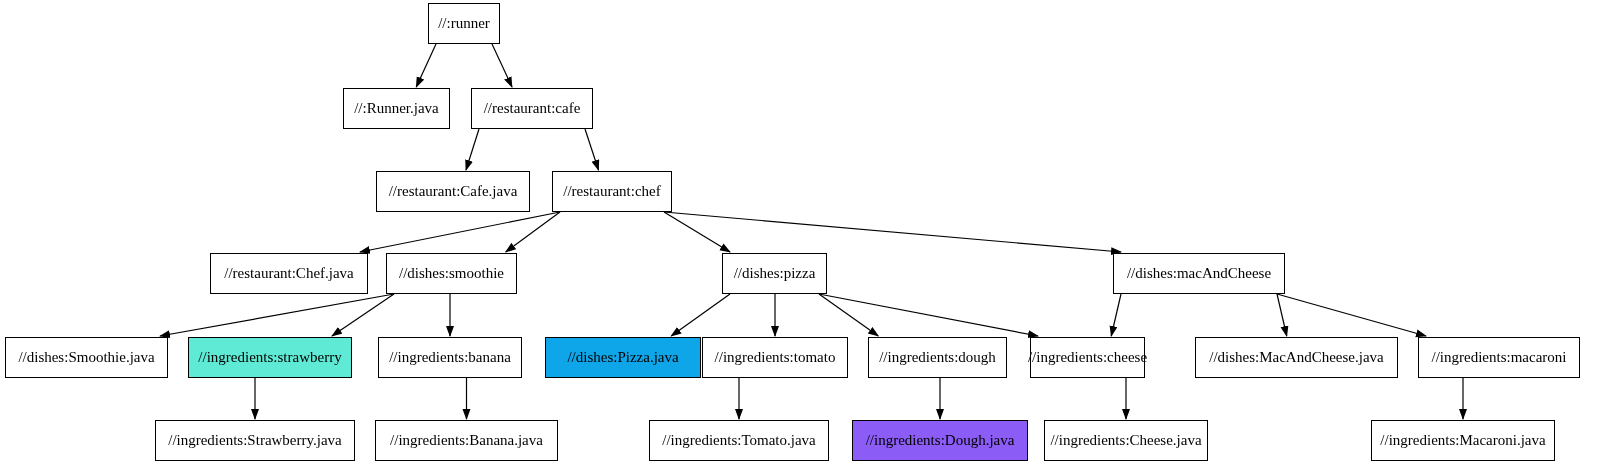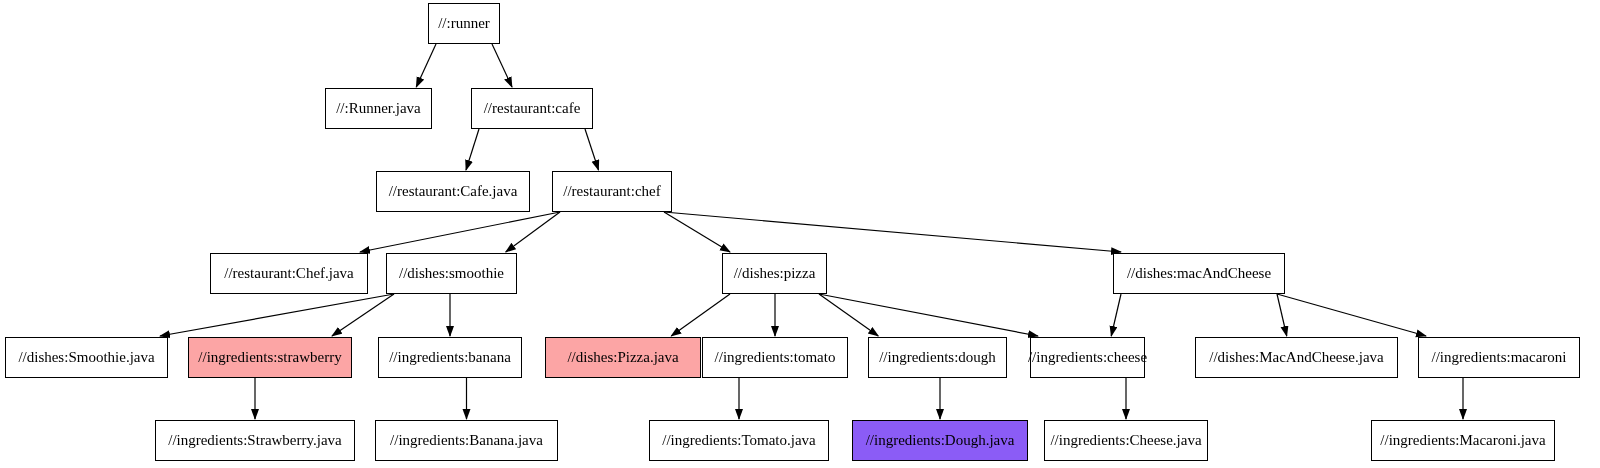--- a/index.html
+++ b/index.html
@@ -70,21 +70,21 @@
         <line x1="739" y1="378" x2="739" y2="419" stroke="#000000" stroke-width="1.2" marker-end="url(#arrowhead)"></line>
         <line x1="940" y1="378" x2="940" y2="419" stroke="#000000" stroke-width="1.2" marker-end="url(#arrowhead)"></line>
         <line x1="1126" y1="378" x2="1126" y2="419" stroke="#000000" stroke-width="1.2" marker-end="url(#arrowhead)"></line>
         <line x1="1463" y1="378" x2="1463" y2="419" stroke="#000000" stroke-width="1.2" marker-end="url(#arrowhead)"></line>
       </g>
   </svg>
   <div id="node-layer">
       <div class="node" style="left: 428px; top: 3px; width: 72px; height: 41px; background: rgb(255, 255, 255); border-color: rgb(0, 0, 0);">
         <span>//:runner</span>
       </div>
-      <div class="node" style="left: 325px; top: 88px; width: 107px; height: 41px; background: rgb(255, 255, 255); border-color: rgb(0, 0, 0);">
+      <div class="node" style="left: 343px; top: 88px; width: 107px; height: 41px; background: rgb(255, 255, 255); border-color: rgb(0, 0, 0);">
         <span>//:Runner.java</span>
       </div>
       <div class="node" style="left: 471px; top: 88px; width: 122px; height: 41px; background: rgb(255, 255, 255); border-color: rgb(0, 0, 0);">
         <span>//restaurant:cafe</span>
       </div>
       <div class="node" style="left: 376px; top: 171px; width: 154px; height: 41px; background: rgb(255, 255, 255); border-color: rgb(0, 0, 0);">
         <span>//restaurant:Cafe.java</span>
       </div>
       <div class="node" style="left: 552px; top: 171px; width: 120px; height: 41px; background: rgb(255, 255, 255); border-color: rgb(0, 0, 0);">
         <span>//restaurant:chef</span>
@@ -97,27 +97,27 @@
       </div>
       <div class="node" style="left: 722px; top: 253px; width: 105px; height: 41px; background: rgb(255, 255, 255); border-color: rgb(0, 0, 0);">
         <span>//dishes:pizza</span>
       </div>
       <div class="node" style="left: 1113px; top: 253px; width: 172px; height: 41px; background: rgb(255, 255, 255); border-color: rgb(0, 0, 0);">
         <span>//dishes:macAndCheese</span>
       </div>
       <div class="node" style="left: 5px; top: 337px; width: 163px; height: 41px; background: rgb(255, 255, 255); border-color: rgb(0, 0, 0);">
         <span>//dishes:Smoothie.java</span>
       </div>
-      <div class="node" style="left: 188px; top: 337px; width: 164px; height: 41px; background: #fca5a5; border-color: rgb(0, 0, 0);">
+      <div class="node" style="left: 188px; top: 337px; width: 164px; height: 41px; background: #5eead4; border-color: rgb(0, 0, 0);">
         <span>//ingredients:strawberry</span>
       </div>
       <div class="node" style="left: 378px; top: 337px; width: 144px; height: 41px; background: rgb(255, 255, 255); border-color: rgb(0, 0, 0);">
         <span>//ingredients:banana</span>
       </div>
-      <div class="node" style="left: 545px; top: 337px; width: 156px; height: 41px; background: #fca5a5; border-color: rgb(0, 0, 0);">
+      <div class="node" style="left: 545px; top: 337px; width: 156px; height: 41px; background: #0ea5e9; border-color: rgb(0, 0, 0);">
         <span>//dishes:Pizza.java</span>
       </div>
       <div class="node" style="left: 702px; top: 337px; width: 146px; height: 41px; background: rgb(255, 255, 255); border-color: rgb(0, 0, 0);">
         <span>//ingredients:tomato</span>
       </div>
       <div class="node" style="left: 868px; top: 337px; width: 139px; height: 41px; background: rgb(255, 255, 255); border-color: rgb(0, 0, 0);">
         <span>//ingredients:dough</span>
       </div>
       <div class="node" style="left: 1030px; top: 337px; width: 115px; height: 41px; background: rgb(255, 255, 255); border-color: rgb(0, 0, 0);">
         <span>//ingredients:cheese</span>

